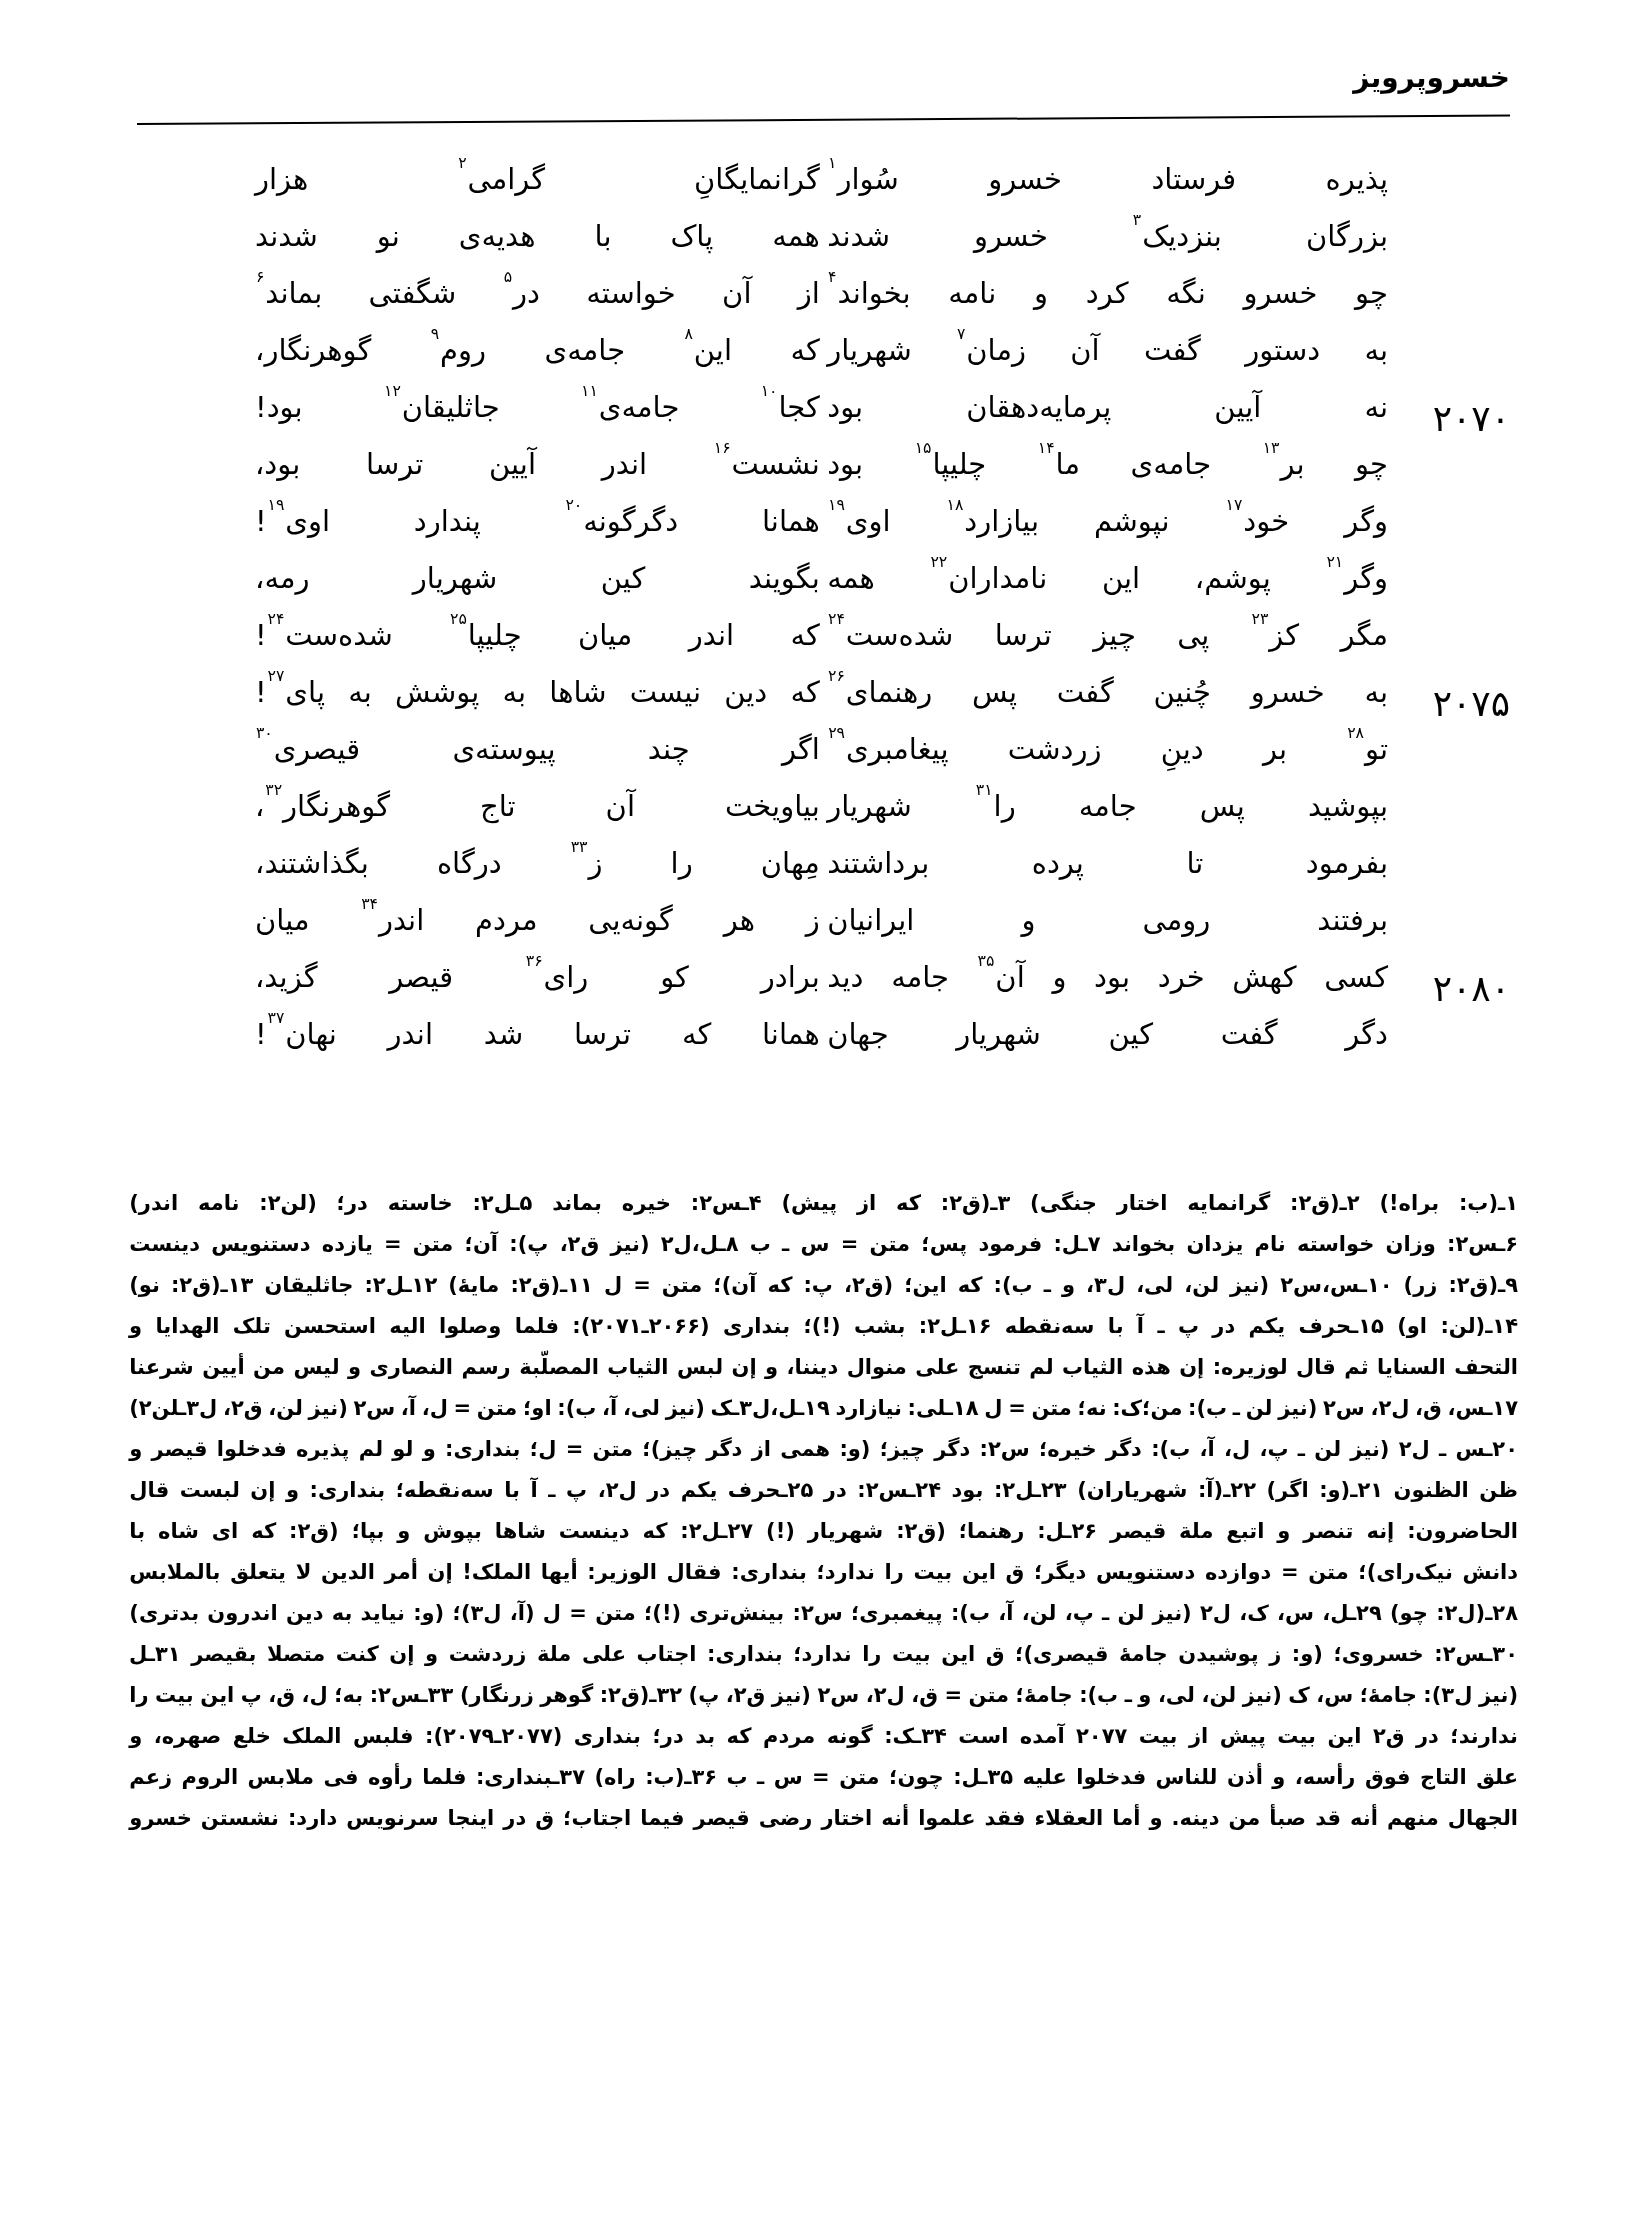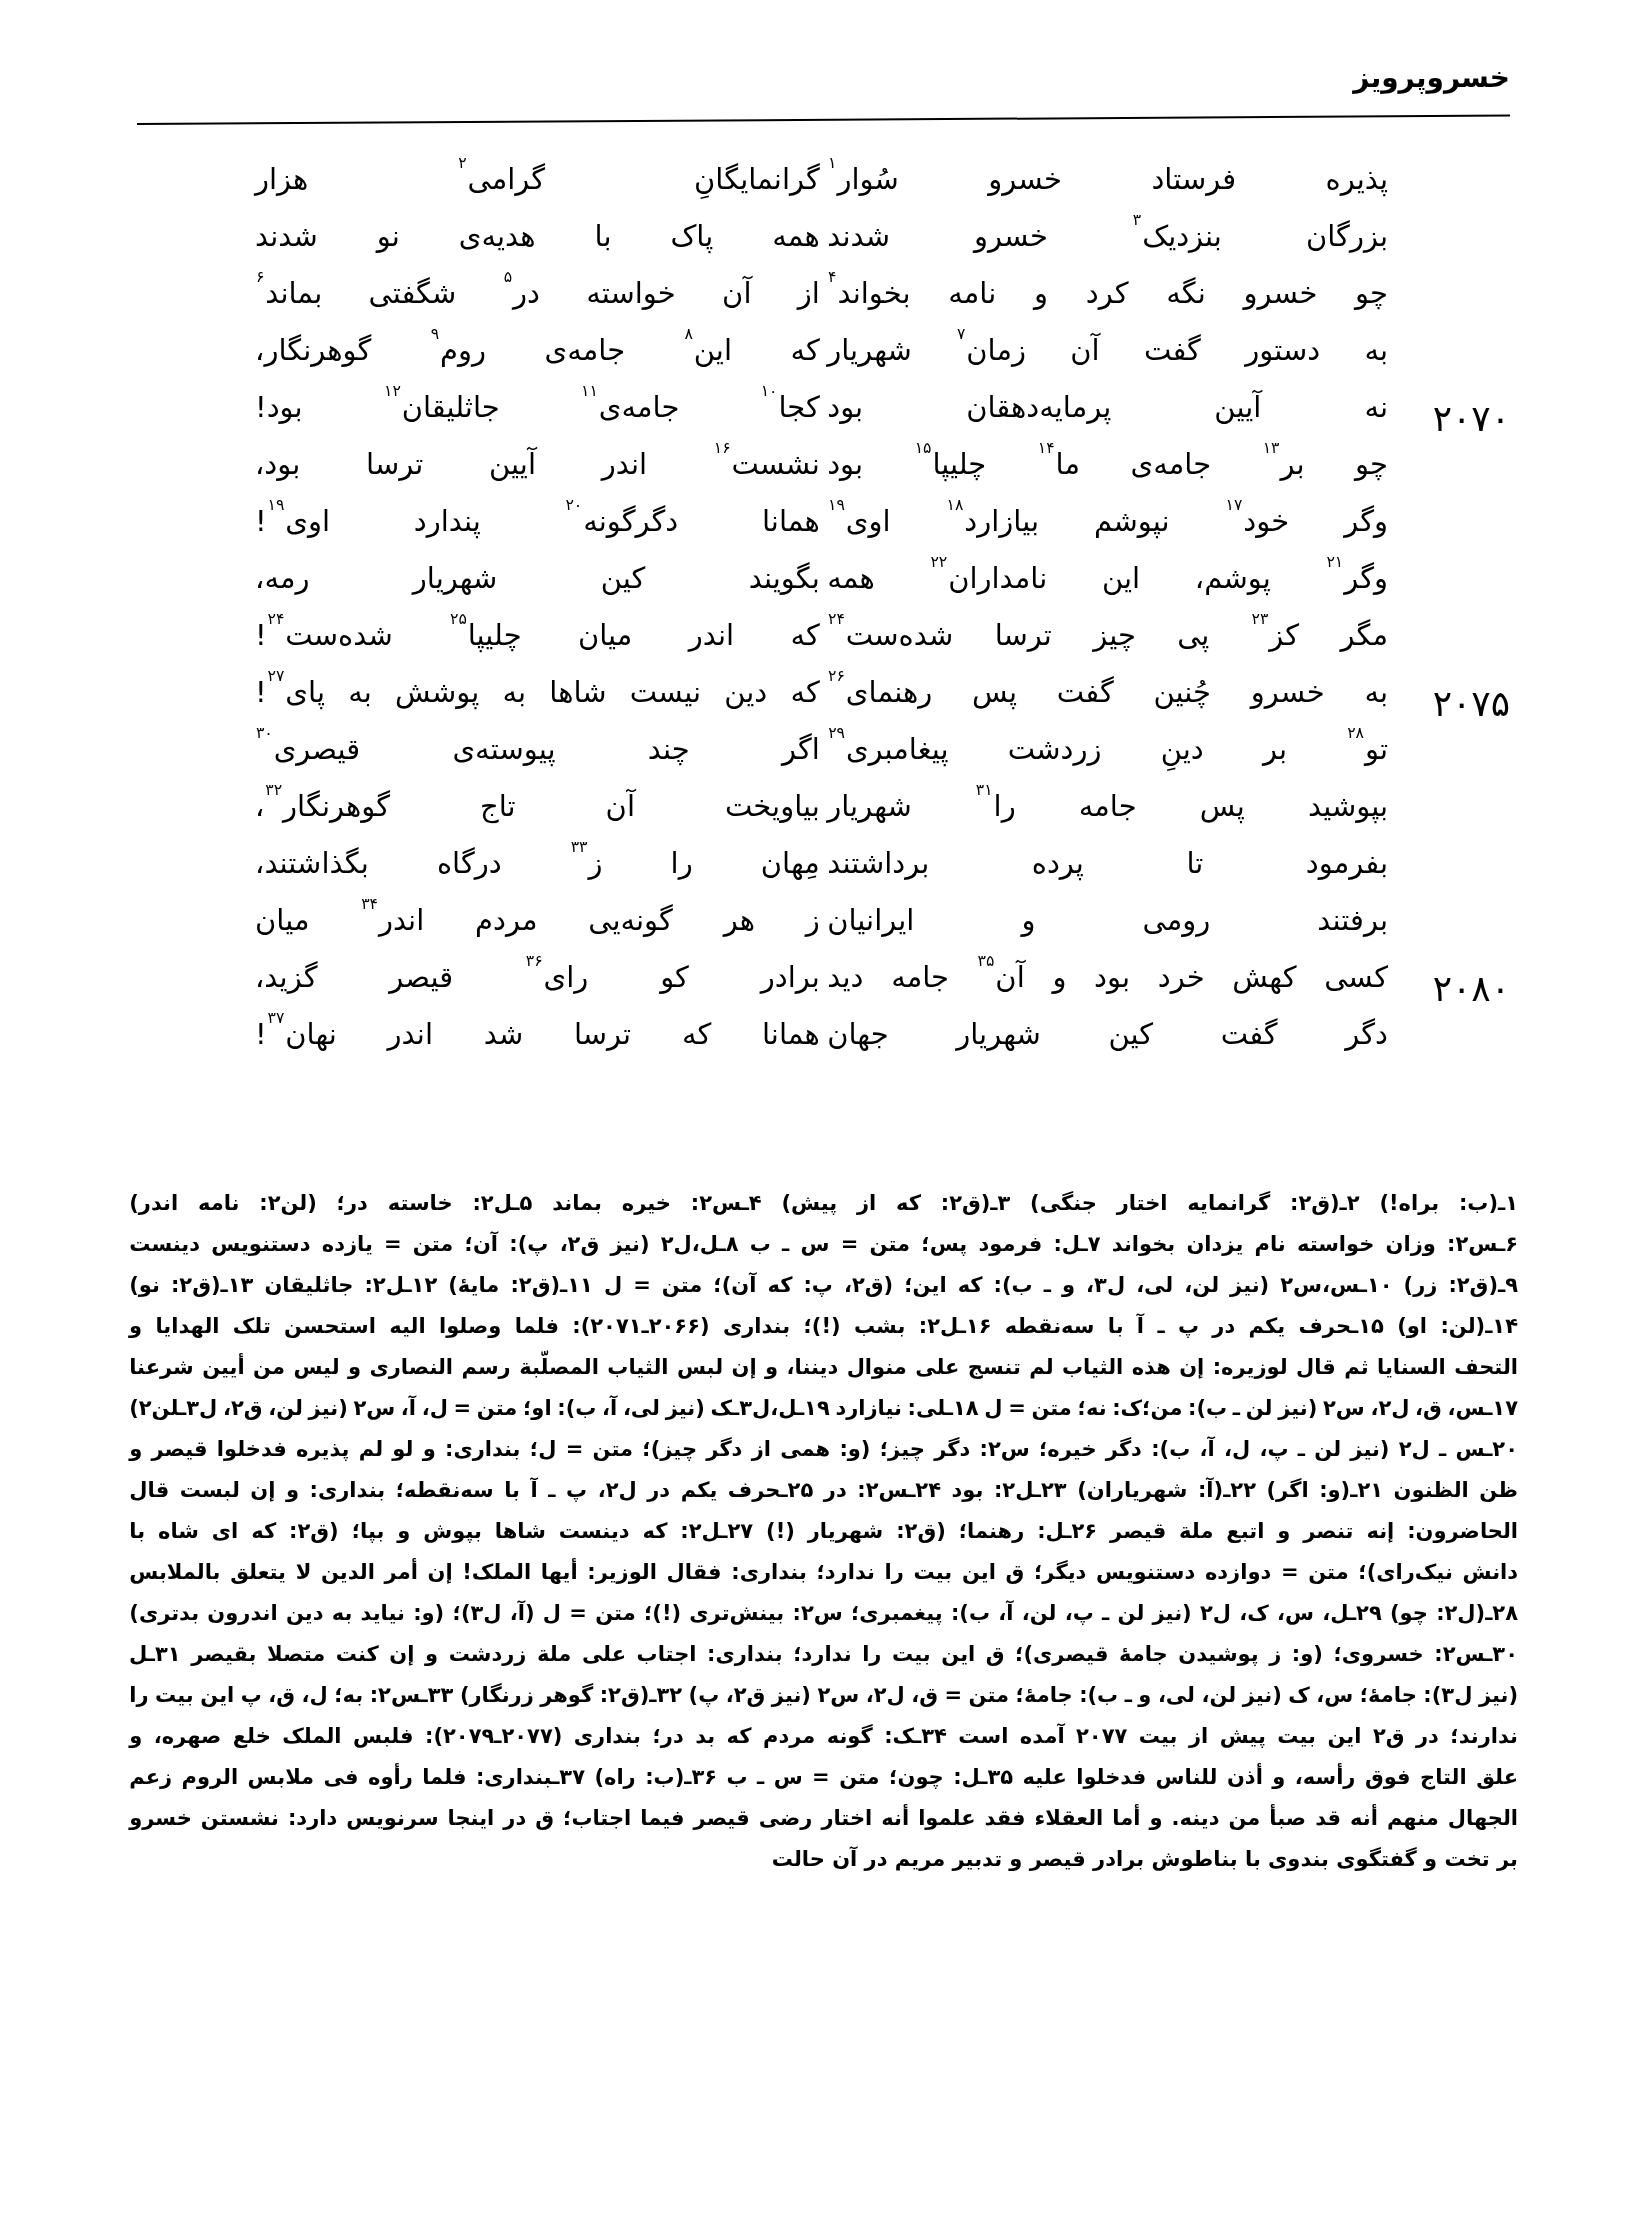--- a/index.html
+++ b/index.html
@@ -877,18 +877,17 @@
         <span>فیما</span>
         <span>اجتاب؛</span>
         <span>ق</span>
         <span>در</span>
         <span>اینجا</span>
         <span>سرنویس</span>
         <span>دارد:</span>
         <span>نشستن</span>
         <span>خسرو</span>
       </div>
-      <div class="appline ctr">بر تخت و گفتگوی بندوی با بناطوش برادر قیصر و تدبیر مریم در آن حالت</div>
     </div>
 
 
 </div>
 
 
 </body></html>

